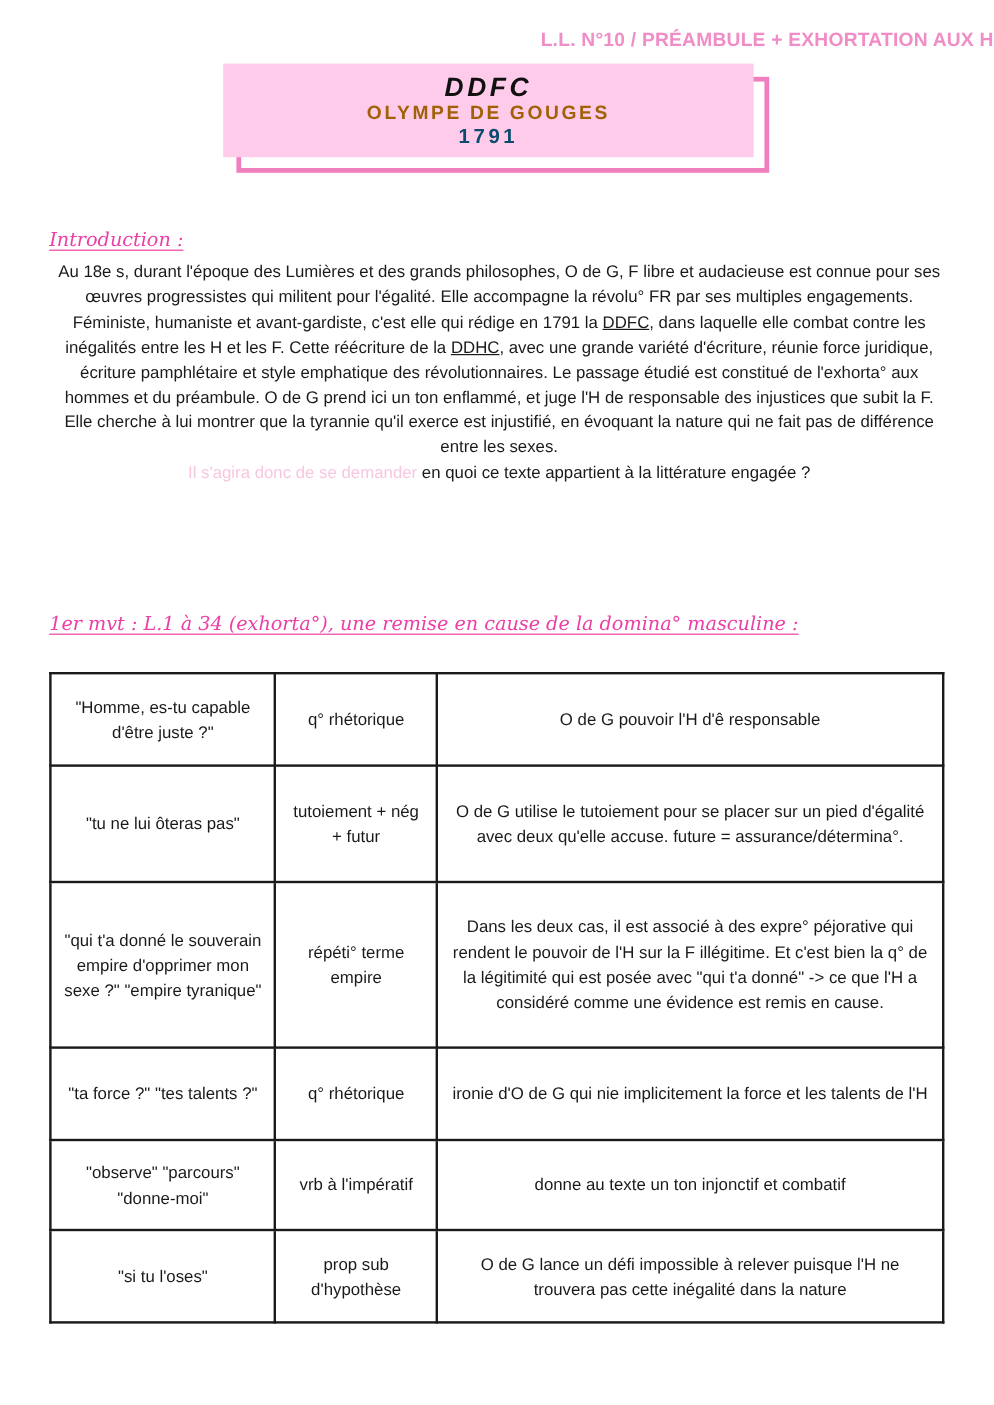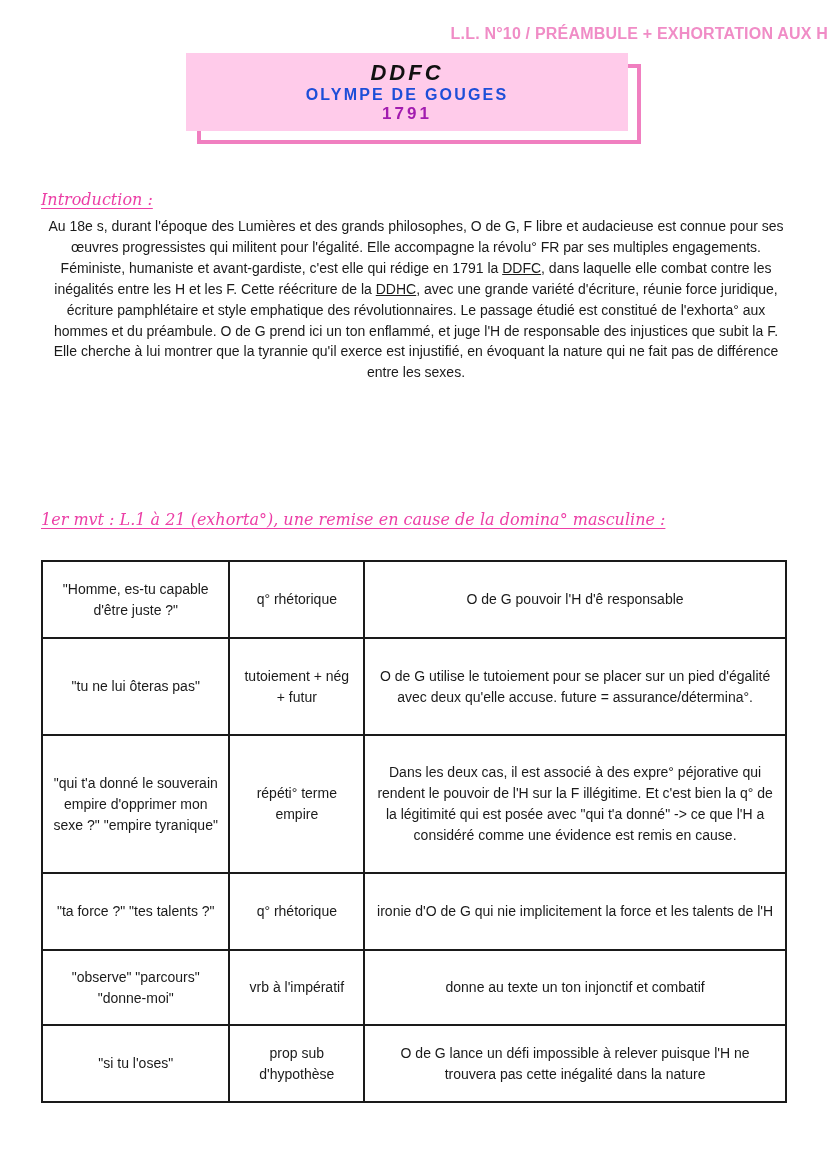--- a/index.html
+++ b/index.html
@@ -14,22 +14,22 @@
   .title-frame {
     position: absolute; left: 197px; top: 64px; width: 444px; height: 80px;
     border: 4px solid #f07fc0; background: #ffffff;
   }
   .title-box {
     position: absolute; left: 186px; top: 53px; width: 442px; height: 78px;
     background: #ffcbea; text-align: center;
     display: flex; flex-direction: column; align-items: center; justify-content: center;
   }
   .title-main { font-weight: bold; font-style: italic; font-size: 22px; letter-spacing: 3px; color: #111; line-height: 24px; }
-  .title-sub { font-weight: bold; font-size: 16px; letter-spacing: 2.2px; color: #1d4ed8; line-height: 19px; }
-  .title-year { font-weight: bold; font-size: 17px; letter-spacing: 3px; color: #a21caf; line-height: 19px; text-align: right; }
+  .title-sub { font-weight: bold; font-size: 16px; letter-spacing: 2.2px; color: #a16207; line-height: 19px; }
+  .title-year { font-weight: bold; font-size: 17px; letter-spacing: 3px; color: #0c4a6e; line-height: 19px; text-align: right; }
 
   .section-heading {
     position: absolute; left: 41px;
     font-family: "DejaVu Serif", serif; font-style: italic; font-weight: normal;
     font-size: 16px; color: #ec3fa6; text-decoration: underline; text-underline-offset: 3px;
   }
   .intro-text {
     position: absolute; left: 41px; top: 216px; width: 750px;
     font-size: 14px; line-height: 20.9px; color: #1a1a1a;
   }
@@ -60,23 +60,24 @@
   <div class="title-box">
     <div class="title-main">DDFC</div>
     <div class="title-sub">OLYMPE DE GOUGES</div>
     <div class="title-year">1791</div>
   </div>
 
   <div class="section-heading" style="top:190px;">Introduction :</div>
 
   <div class="intro-text">
     <p><span>Au 18e s, durant l'époque des Lumières et des grands philosophes, O de G, F libre et audacieuse est connue pour ses œuvres progressistes qui militent pour l'égalité. Elle accompagne la révolu° FR par ses multiples engagements. Féministe, humaniste et avant-gardiste, c'est elle qui rédige en 1791 la </span><span class="u">DDFC</span><span>, dans laquelle elle combat contre les inégalités entre les H et les F. Cette réécriture de la </span><span class="u">DDHC</span><span>, avec une grande variété d'écriture, réunie force juridique, écriture pamphlétaire et style emphatique des révolutionnaires. Le passage étudié est constitué de l'exhorta° aux hommes et du préambule. O de G prend ici un ton enflammé, et juge l'H de responsable des injustices que subit la F. Elle cherche à lui montrer que la tyrannie qu'il exerce est injustifié, en évoquant la nature qui ne fait pas de différence entre les sexes.</span></p>
+    <p><span class="faint">Il s'agira donc de se demander</span><span> en quoi ce texte appartient à la littérature engagée ?</span></p>
   </div>
 
-  <div class="section-heading" style="top:510px;">1er mvt : L.1 à 21 (exhorta°), une remise en cause de la domina° masculine :</div>
+  <div class="section-heading" style="top:510px;">1er mvt : L.1 à 34 (exhorta°), une remise en cause de la domina° masculine :</div>
 
   <table class="analysis">
     <tbody>
       <tr style="height:77px;">
         <td class="c1">"Homme, es-tu capable d'être juste ?"</td>
         <td class="c2">q° rhétorique</td>
         <td class="c3">O de G pouvoir l'H d'ê responsable</td>
       </tr>
       <tr style="height:97px;">
         <td class="c1">"tu ne lui ôteras pas"</td>

